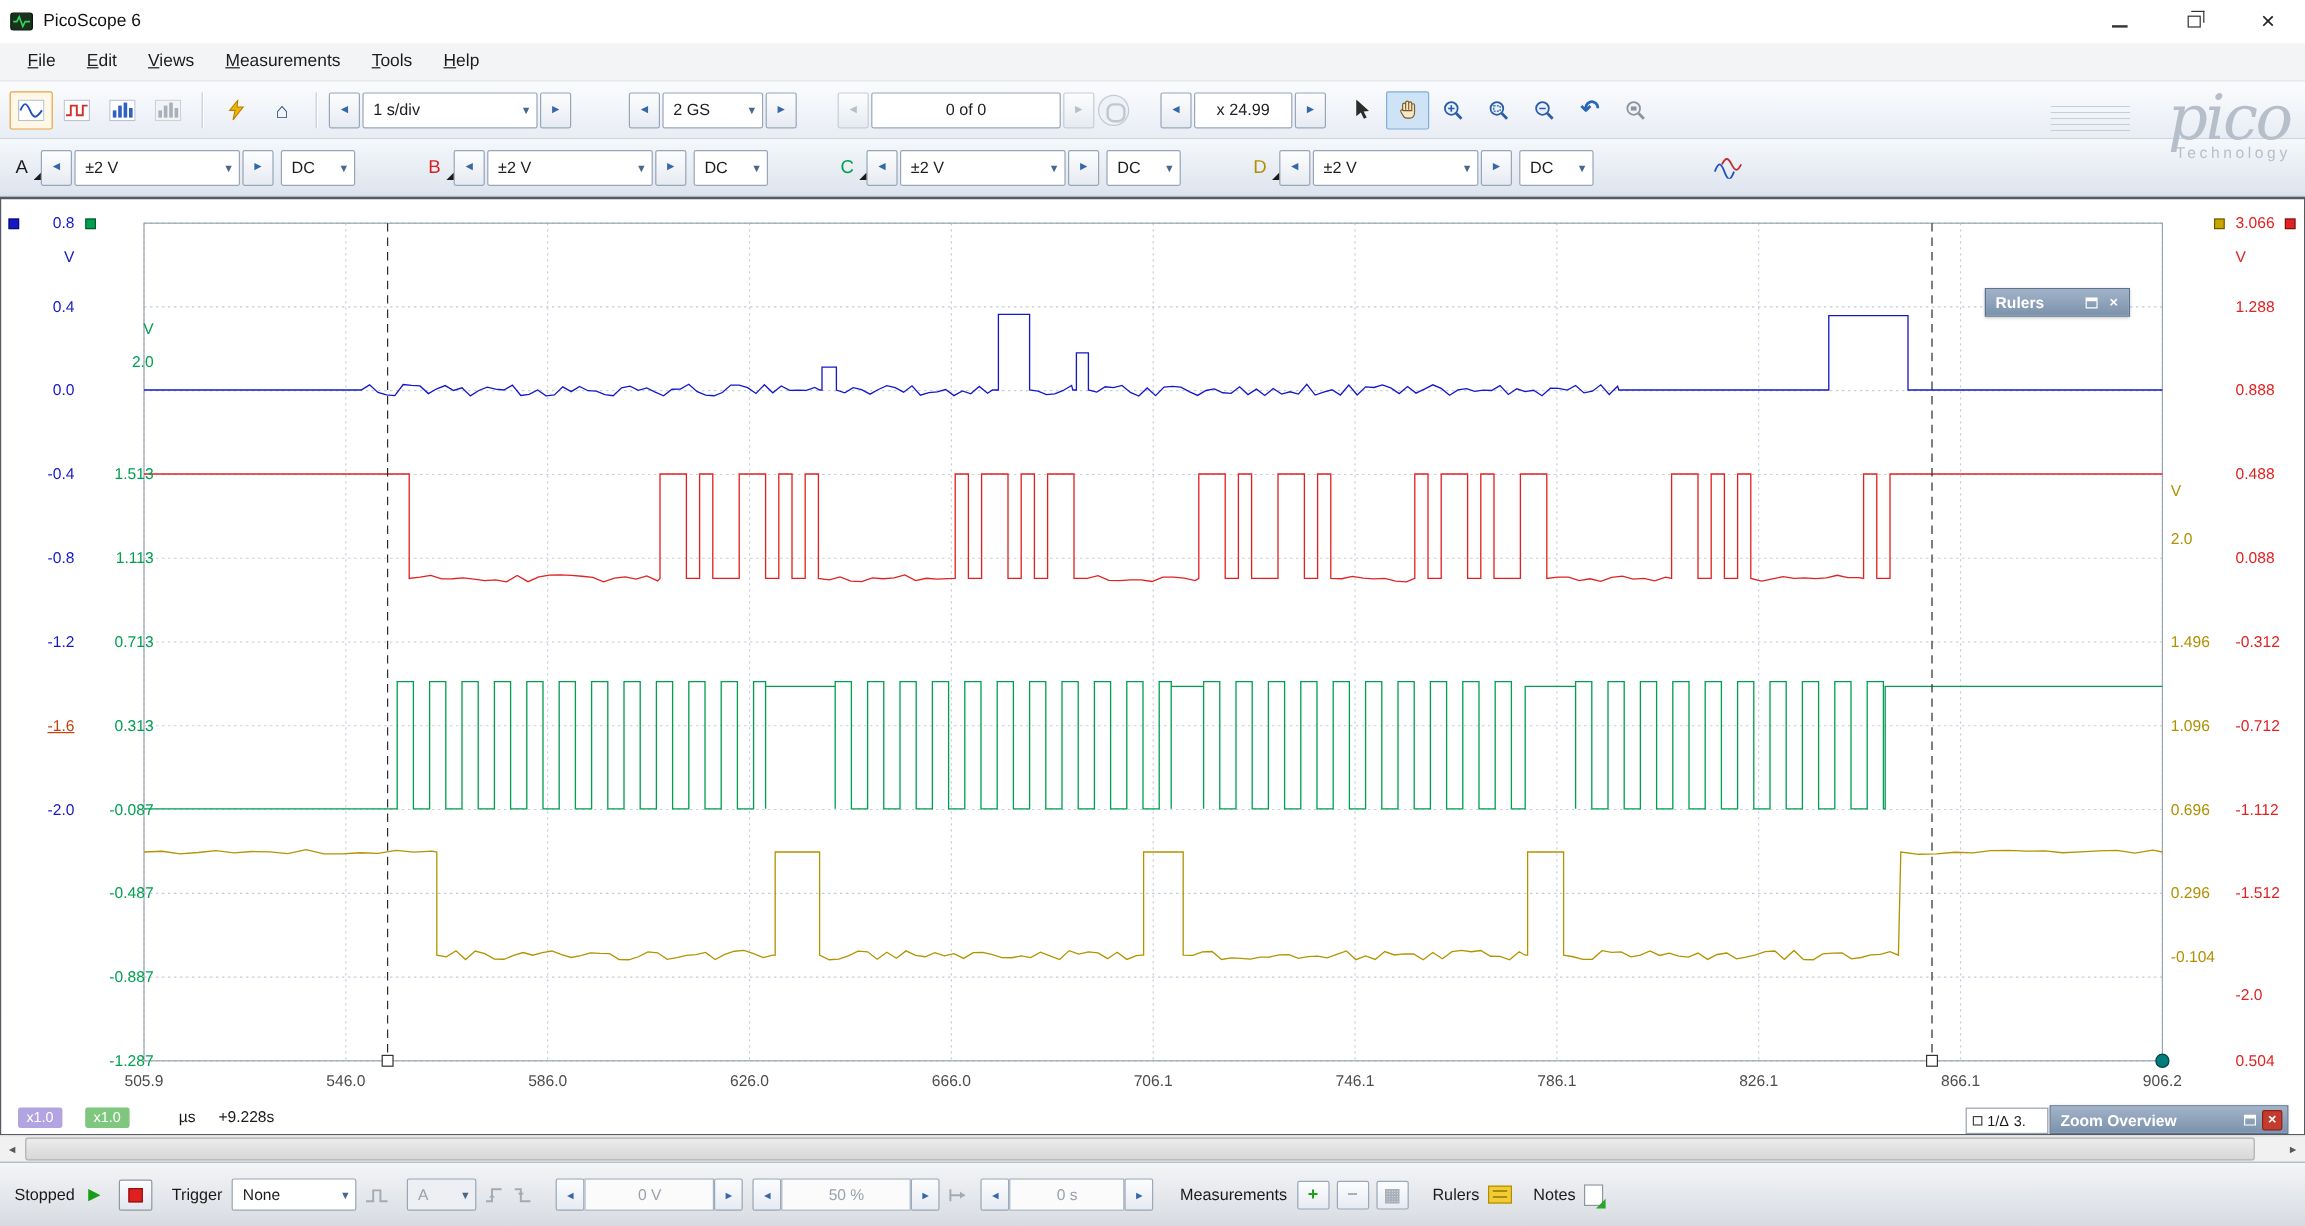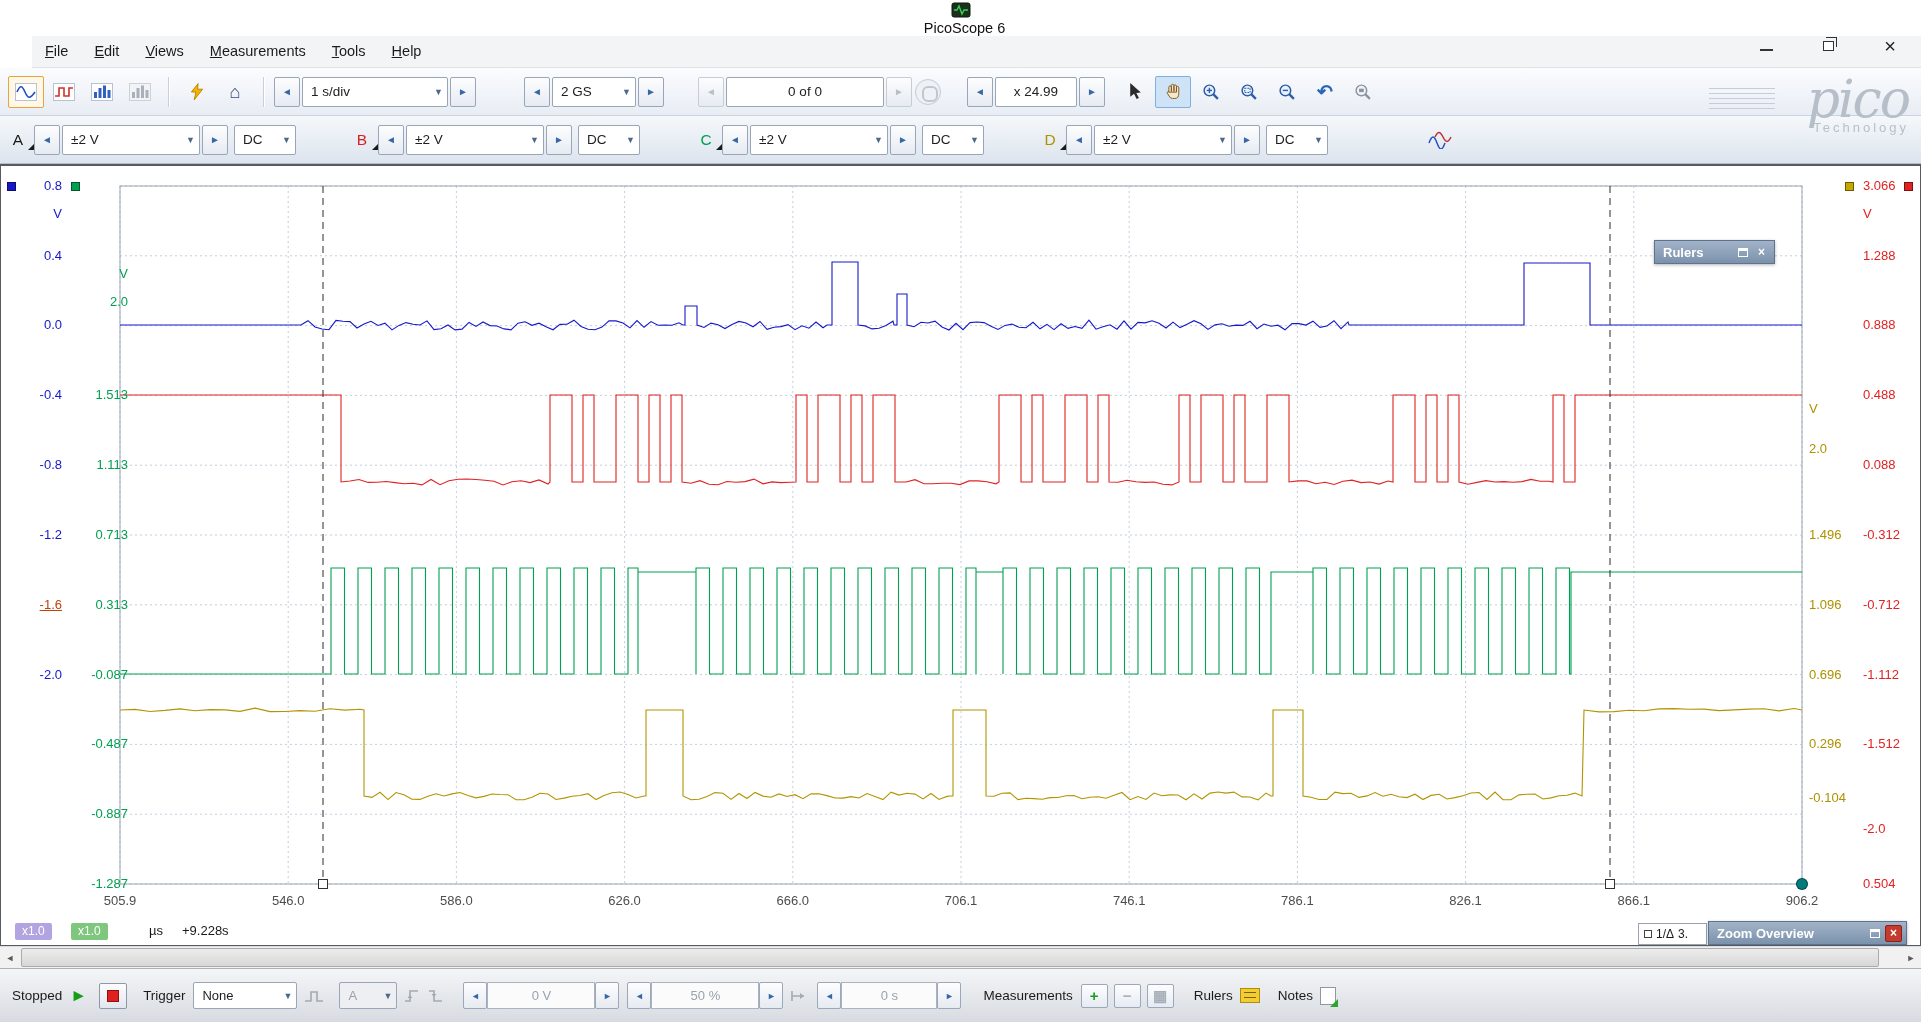--- a/index.html
+++ b/index.html
@@ -1,31 +1,31 @@
 <!DOCTYPE html>
 <html><head>
 <meta charset="utf-8">
 <style>
   html,body{margin:0;padding:0;background:#9a9a9a;}
   *{box-sizing:border-box;}
   #root{position:relative;width:1921px;height:1022px;background:#fff;font-family:"Liberation Sans",sans-serif;overflow:hidden;}
 
   
-  .titlebar{height:36px;display:flex;align-items:center;background:#fff;padding-left:8px;flex-direction:column;}
+  .titlebar{height:36px;display:flex;align-items:center;background:#fff;padding-left:8px;}
   .app-icon{width:20px;height:20px;margin-right:8px;display:flex;align-items:center;}
   .wtitle{font-size:14.5px;color:#111;}
   .winbtns{margin-left:auto;display:flex;height:100%;}
   .winbtn{width:62px;height:100%;display:flex;align-items:center;justify-content:center;color:#222;}
   .g-min{width:13px;border-bottom:2px solid #333;margin-top:8px;}
   .g-restore{width:11px;height:10px;border:1.5px solid #333;position:relative;background:#fff;}
   .g-restore::before{content:"";position:absolute;left:2px;top:-5px;width:10px;height:9px;border:1.5px solid #333;border-bottom:none;border-left:none;}
   .g-close{font-size:20px;line-height:20px;color:#222;}
 
   
-  .menubar{height:32px;display:flex;align-items:center;background:#f3f4f6;border-bottom:1px solid #e0e2e6;padding-left:0;margin-left:32px;}
+  .menubar{height:32px;display:flex;align-items:center;background:#f3f4f6;border-bottom:1px solid #e0e2e6;padding-left:10px;}
   .menu-item{padding:0 13px;font-size:14.5px;color:#1c1c1c;line-height:31px;cursor:default;}
   .menu-item::first-letter{text-decoration:underline;}
 
   
   .toolbar{height:48px;background:linear-gradient(#fbfcfe,#e8edf4);border-bottom:1px solid #ccd3de;display:flex;align-items:center;padding-left:8px;position:relative;}
   .channelbar{height:48px;background:linear-gradient(#f5f8fb,#dde4ee);border-bottom:1px solid #b4bdca;display:flex;align-items:center;padding-left:8px;position:relative;}
   .tb{width:36px;height:32px;margin-right:2px;border:1px solid transparent;border-radius:2px;background:transparent;display:flex;align-items:center;justify-content:center;padding:0;}
   .tb.sel{background:#fff7e8;border-color:#e8a33d;}
   .tb.sel2{background:#cfe3f7;border-color:#7fb0dd;}
   .tb .glyph{font-size:18px;color:#34507a;line-height:18px;}

